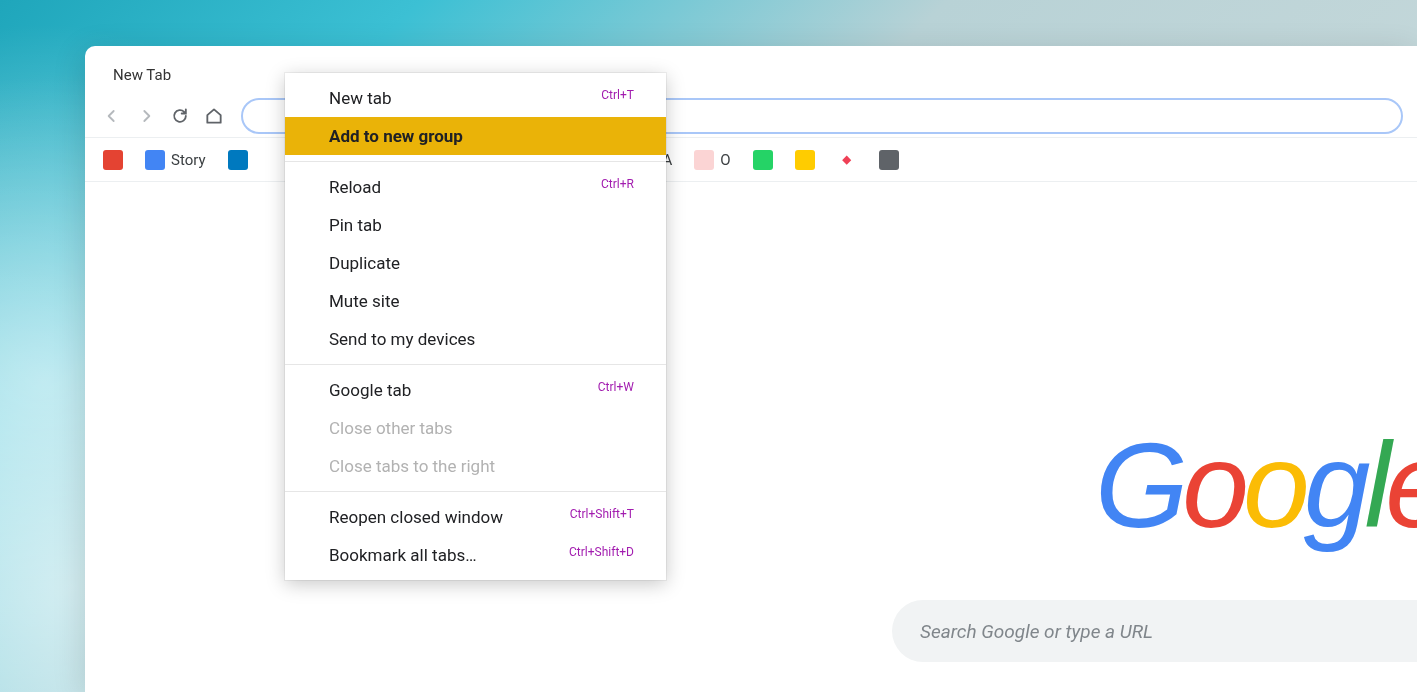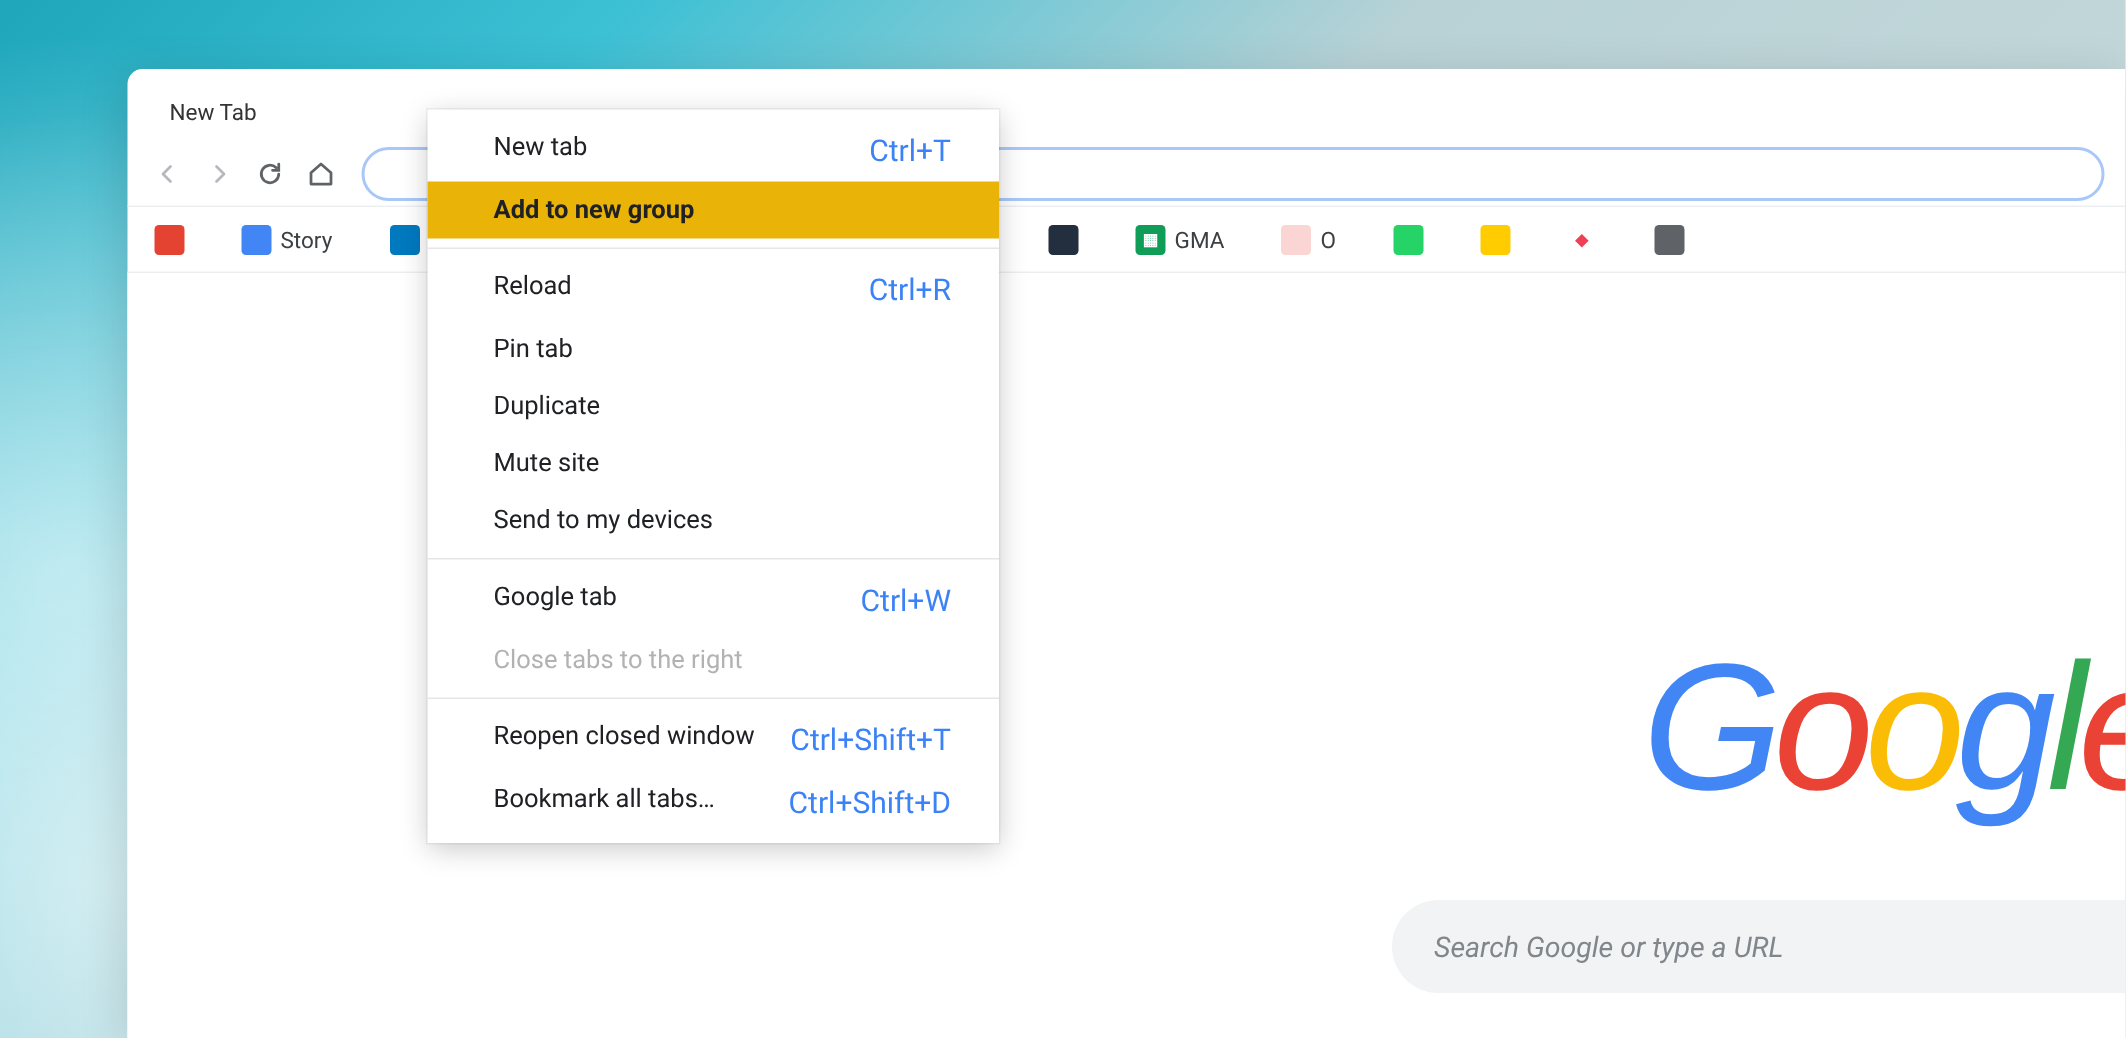--- a/index.html
+++ b/index.html
@@ -63,21 +63,21 @@
   flex: 1;
   height: 36px;
   border: 2px solid #a9c7f8;
   border-radius: 18px;
   margin-left: 6px;
 }
 .bookmarks-bar {
   height: 44px;
   display: flex;
   align-items: center;
-  gap: 26px;
+  gap: 10px;
   padding: 0 12px;
   border-bottom: 1px solid #eceff1;
   font-size: 15px;
   color: #3c4043;
 }
 .bm {
   display: flex; align-items: center; gap: 6px;
   padding: 4px 6px;
   border-radius: 4px;
 }
@@ -104,21 +104,21 @@
   white-space: nowrap;
 }
 .google-logo span:nth-child(1){color:#4285F4;}
 .google-logo span:nth-child(2){color:#EA4335;}
 .google-logo span:nth-child(3){color:#FBBC05;}
 .google-logo span:nth-child(4){color:#4285F4;}
 .google-logo span:nth-child(5){color:#34A853;}
 .google-logo span:nth-child(6){color:#EA4335;}
 .search-pill {
   position: absolute;
-  left: 843px;
+  left: 807px;
   top: 418px;
   right: 0;
   height: 62px;
   background: #f1f3f4;
   border-radius: 31px 0 0 31px;
   display: flex;
   align-items: center;
   padding-left: 28px;
   font-size: 19px;
   color: #80868b;
@@ -139,21 +139,21 @@
   display: flex;
   justify-content: space-between;
   padding: 9px 32px 9px 44px;
 }
 .menu-item.hover { background: #eab308; font-weight: bold; }
 .menu-item.disabled { color: #b2b2b2; }
 .menu-sep {
   border-top: 1px solid #e6e6e6;
   margin: 6px 0;
 }
-.menu-shortcut { color: #3b82f6; font-size: 20px; }
+.menu-shortcut { color: #a21caf; font-size: 12px; }
 </style>
 </head>
 <body>
 
 <div class="wallpaper"></div>
 
 <div class="chrome-window">
 
   <div class="tab-strip">
     <div class="tab">
@@ -273,20 +273,23 @@
     </div>
     <div class="menu-item">
       <span>Send to my devices</span>
     </div>
     <div class="menu-sep"></div>
     <div class="menu-item">
       <span>Google tab</span>
       <span class="menu-shortcut">Ctrl+W</span>
     </div>
     <div class="menu-item disabled">
+      <span>Close other tabs</span>
+    </div>
+    <div class="menu-item disabled">
       <span>Close tabs to the right</span>
     </div>
     <div class="menu-sep"></div>
     <div class="menu-item">
       <span>Reopen closed window</span>
       <span class="menu-shortcut">Ctrl+Shift+T</span>
     </div>
     <div class="menu-item">
       <span>Bookmark all tabs…</span>
       <span class="menu-shortcut">Ctrl+Shift+D</span>

